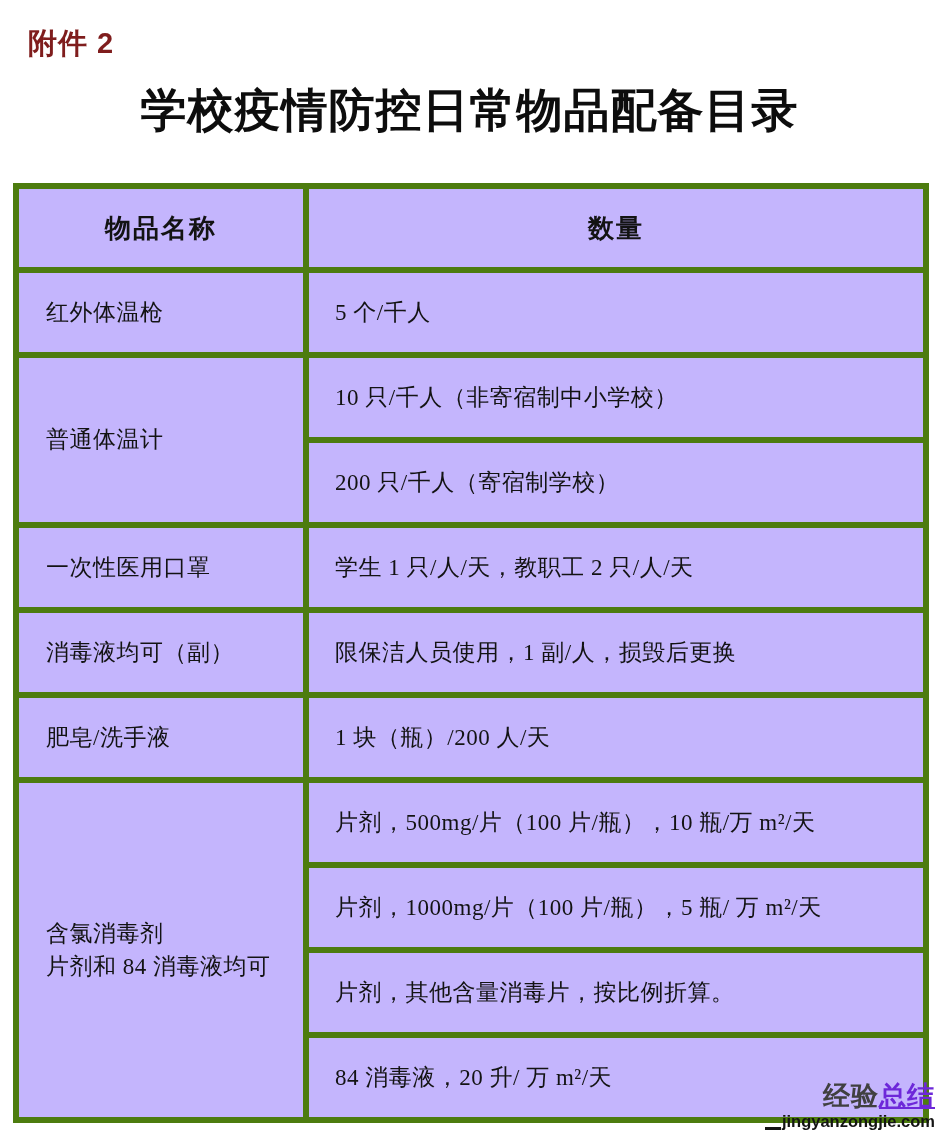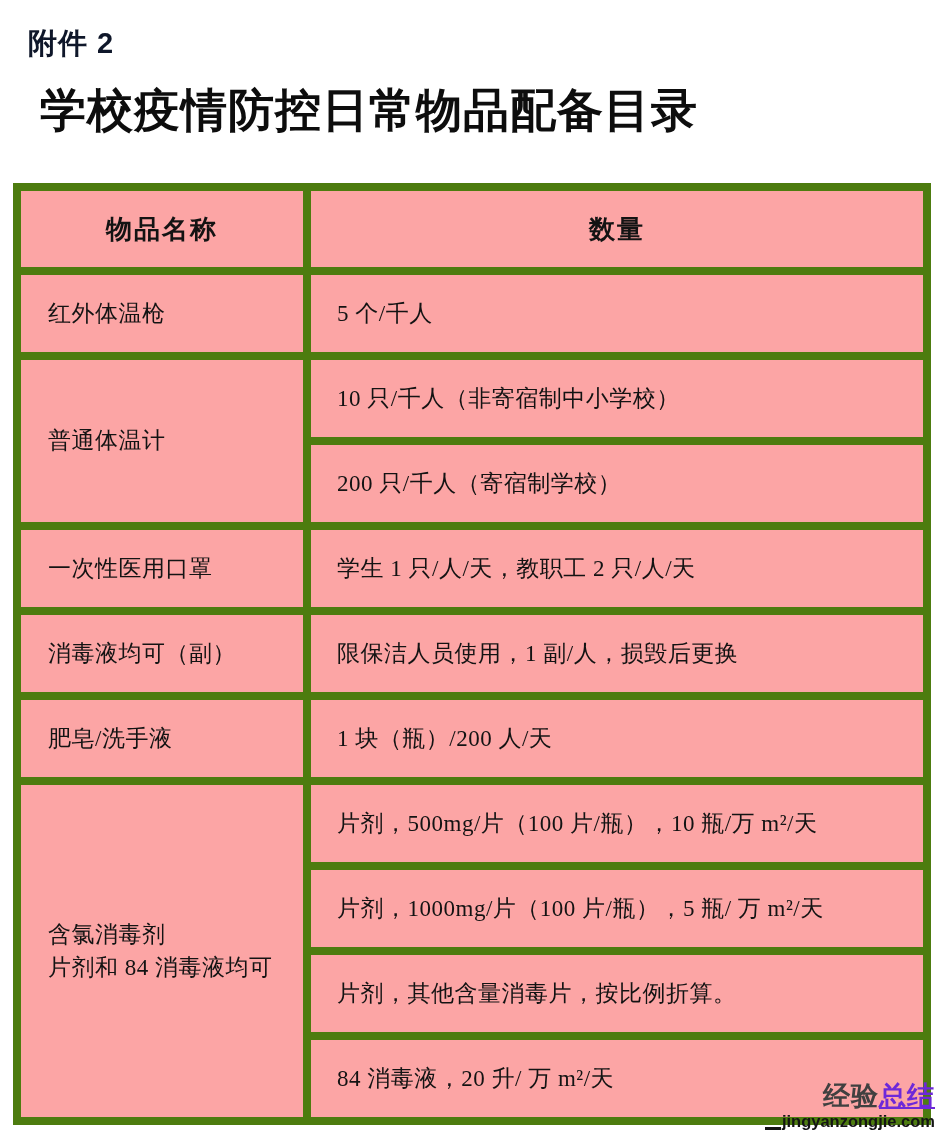--- a/index.html
+++ b/index.html
@@ -10,42 +10,42 @@
     font-family: "Liberation Serif", "DejaVu Serif", serif;
     color: #111111;
     overflow: hidden;
   }
   .page { position: absolute; inset: 0; }
 
   .attachment-label {
     position: absolute; left: 28px; top: 24px;
     font-family: "Liberation Sans", "DejaVu Sans", sans-serif;
     font-size: 29px; font-weight: bold; letter-spacing: 1px;
-    color: #0f172a;
+    color: #7f1d1d;
   }
 
   .doc-title {
     position: absolute; left: 0; right: 0; top: 80px;
+    text-align: center;
     font-size: 46px; font-weight: 900; letter-spacing: 1px;
     color: #0d0d0d;
     font-family: "Liberation Serif", "DejaVu Serif", serif;
-    margin-left: 40px;
   }
 
   table.supplies {
     position: absolute; left: 13px; top: 183px;
     width: 910px;
     border-collapse: collapse;
     table-layout: fixed;
   }
   table.supplies col.c1 { width: 290px; }
   table.supplies col.c2 { width: 620px; }
   table.supplies th, table.supplies td {
-    border: 8px solid #4d7c0f;
-    background: #fca5a5;
+    border: 6px solid #4d7c0f;
+    background: #c4b5fd;
     color: #131313;
   }
   table.supplies th {
     height: 84px;
     font-size: 26px; font-weight: bold;
     text-align: center; vertical-align: middle;
     letter-spacing: 2px;
   }
   table.supplies tbody tr { height: 85px; }
   table.supplies td {

